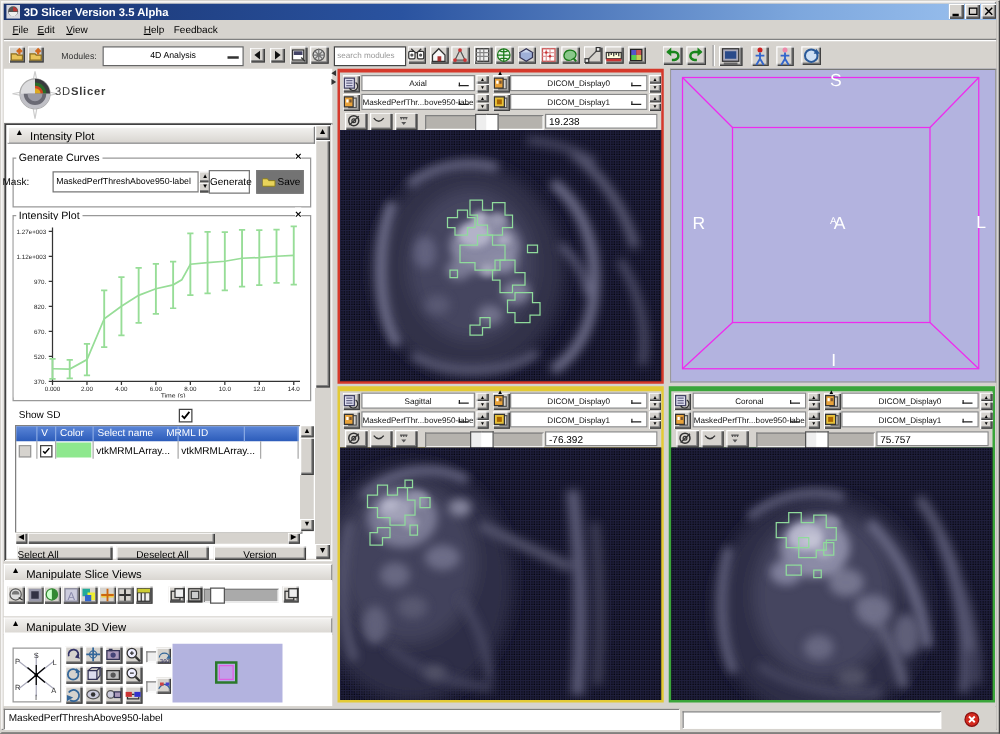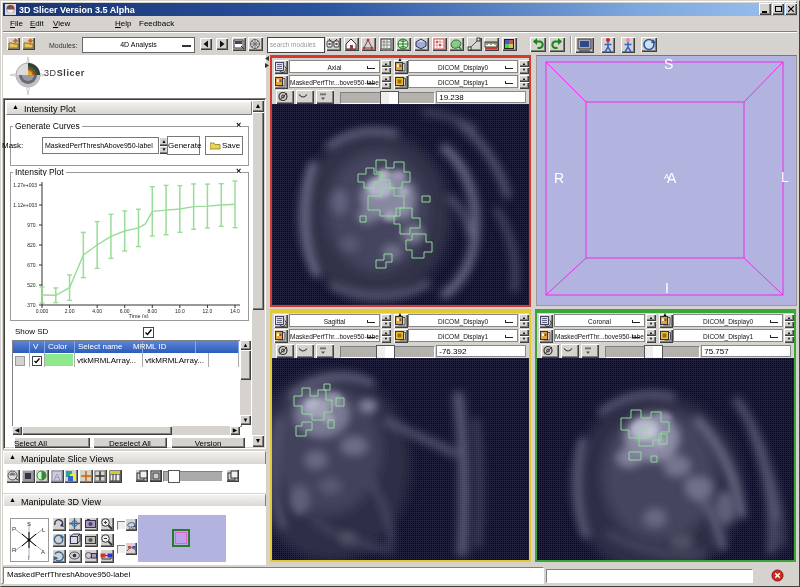--- a/index.html
+++ b/index.html
@@ -243,21 +243,21 @@
 </div>
 
 <div class="abs" style="left:10px;top:126px;width:237px;height:38px;border:1px solid #999;"></div>
 <div class="abs" style="left:13px;top:121px;background:#fff;padding:0 2px;font-size:8.5px;">Generate Curves</div>
 <div class="abs" style="left:236px;top:120px;background:#fff;font-weight:bold;font-size:9px;">×</div>
 <div class="abs f8" style="left:2px;top:141px;">Mask:</div>
 <div class="abs f7" style="left:42px;top:137px;width:115px;height:15px;line-height:15px;white-space:nowrap;overflow:hidden;background:#fff;border:1px solid #777;">&nbsp;MaskedPerfThreshAbove950-label</div>
 <div class="abs btn" style="left:159px;top:137px;width:10px;height:9px;text-align:center;font-size:5px;line-height:9px;">▲</div>
 <div class="abs btn" style="left:159px;top:146px;width:10px;height:8px;text-align:center;font-size:5px;line-height:7px;">▼</div>
 <div class="abs f8" style="left:167px;top:136px;width:31px;height:17px;text-align:center;line-height:17px;background:#fff;border:1px solid #777;">Generate</div>
-<div class="abs f8" style="left:205px;top:136px;width:36px;height:17px;background:#ffffff;border:1px solid #777;">
+<div class="abs f8" style="left:205px;top:136px;width:36px;height:17px;background:#737373;border:1px solid #777;">
   <svg class="abs" style="left:4px;top:4px;" width="11" height="9">
       <path d="M0 8 L0 2 L4 2 L5 3.5 L10 3.5 L10 8 Z" fill="#e8d35a" stroke="#8a7d1f" stroke-width="0.8"></path>
     </svg>
   <span style="margin-left:16px;line-height:17px;">Save</span>
 </div>
 
 <div class="abs" style="left:10px;top:172px;width:237px;height:147px;border:1px solid #999;"></div>
 <div class="abs" style="left:13px;top:167px;background:#fff;padding:0 2px;font-size:8.5px;">Intensity Plot</div>
 <div class="abs" style="left:236px;top:166px;background:#fff;font-weight:bold;font-size:9px;">×</div>
 <div id="plot" class="abs" style="left:11px;top:176px;width:234px;height:142px;background:#fff;">

